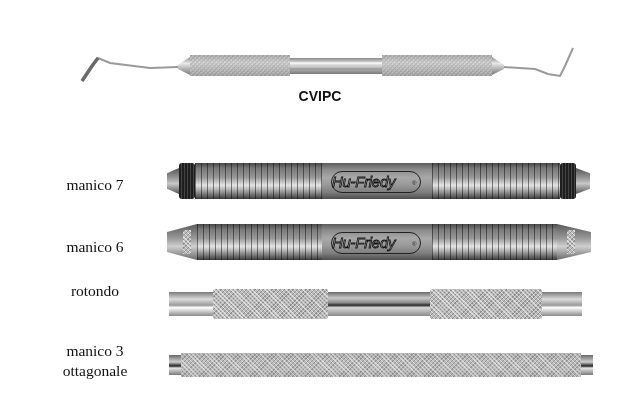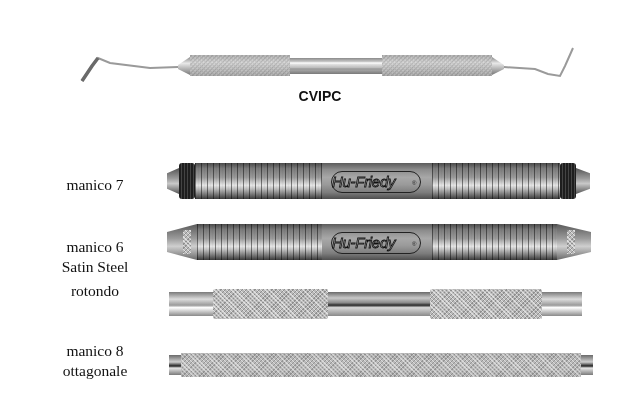--- a/index.html
+++ b/index.html
@@ -100,21 +100,20 @@
 
   <div class="abs satin" style="left:267px; top:3px; width:128px; height:36px;"></div>
 
   <div class="abs" style="left:395px; top:3px; width:16px; height:36px; background:repeating-linear-gradient(90deg,#1e1e1e 0 2px,#444 2px 3px); border-radius:3px;"></div>
 
   <div class="abs" style="left:411px; top:8px; width:14px; height:26px; background:linear-gradient(180deg,#555,#9a9a9a 40%,#c8c8c8 60%,#555); clip-path:polygon(0 0,100% 20%,100% 80%,0 100%);"></div>
 </div>
 
 <div class="abs lbl" style="top:217px;margin-top:20px;">
   <div>manico 6</div>
-  <div>Satin Steel</div>
 </div>
 <div class="abs handle" style="top:221px; width:430px; height:42px;">
 
   <div class="abs" style="left:2px; top:3px; width:30px; height:36px; background:linear-gradient(180deg,#5a5a5a,#9a9a9a 40%,#cfcfcf 62%,#6a6a6a); clip-path:polygon(0 22%,100% 0,100% 100%,0 78%);">
     <div class="abs knurl-dense" style="left:16px; top:6px; width:8px; height:24px;"></div>
   </div>
 
   <div class="abs satin" style="left:32px; top:3px; width:125px; height:36px;"></div>
 
   <div class="abs steel-body" style="left:157px; top:3px; width:110px; height:36px;">
@@ -140,21 +139,21 @@
   <div class="abs knurl-dense" style="left:48px; top:3px; width:115px; height:30px; border-radius:2px;"></div>
 
   <div class="abs" style="left:163px; top:6px; width:102px; height:24px; background:linear-gradient(180deg,#6a6a6a,#c8c8c8 25%,#8a8a8a 45%,#2a2a2a 55%,#d8d8d8 65%,#8a8a8a 100%);"></div>
 
   <div class="abs knurl-dense" style="left:265px; top:3px; width:112px; height:30px; border-radius:2px;"></div>
 
   <div class="abs" style="left:377px; top:6px; width:40px; height:24px; background:linear-gradient(180deg,#7a7a7a,#dcdcdc 30%,#9a9a9a 55%,#ffffff 65%,#8a8a8a 100%); clip-path:polygon(0 -20%,30% 0,100% 0,100% 100%,30% 100%,0 120%);"></div>
 </div>
 
 <div class="abs lbl" style="top:341px;">
-  <div>manico 8</div>
+  <div>manico 3</div>
   <div>ottagonale</div>
 </div>
 <div class="abs handle" style="top:350px; width:432px; height:30px;">
 
   <div class="abs" style="left:4px; top:5px; width:12px; height:20px; background:linear-gradient(180deg,#6a6a6a,#cfcfcf 35%,#222 55%,#e6e6e6 65%,#7a7a7a);"></div>
 
   <div class="abs" style="left:16px; top:3px; width:400px; height:24px; background:linear-gradient(180deg,#8e8e8e 0%,#8e8e8e 22%,#c2c2c2 24%,#c2c2c2 76%,#8e8e8e 78%,#8e8e8e 100%);">
     <div class="abs knurl-dense" style="left:0; top:0; width:400px; height:24px; opacity:0.85;"></div>
   </div>
 

